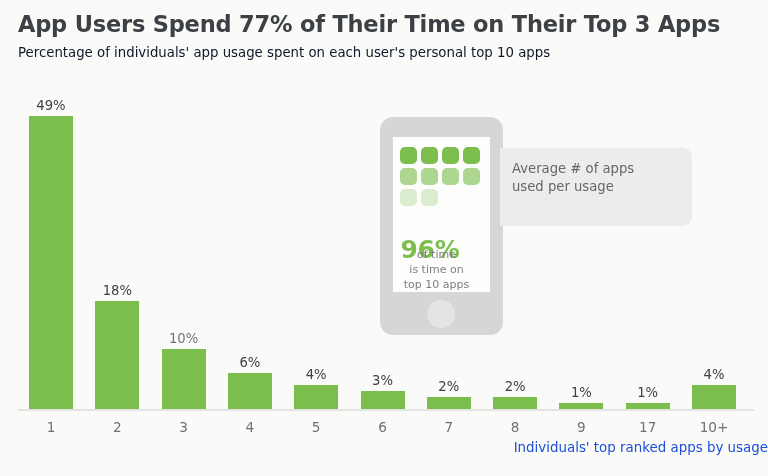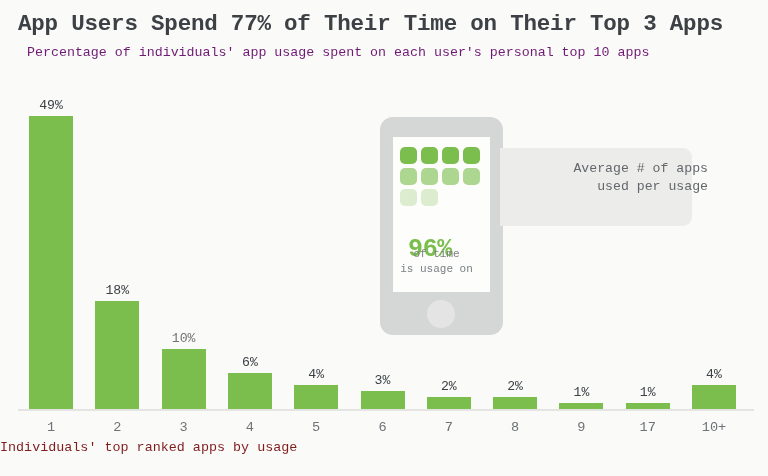--- a/index.html
+++ b/index.html
@@ -13,43 +13,42 @@
     font-family: "DejaVu Sans", "Liberation Sans", sans-serif;
     overflow: hidden;
     position: relative;
   }
 
   #infographic {
     position: relative;
     width: 768px;
     height: 476px;
     background: #fafaf9;
-    font-family: Liberation Mono, monospace;
   }
 
   
   .header {
     position: absolute;
     left: 18px;
     top: 12px;
     width: 740px;
   }
   .chart-title {
     font-size: 22.5px;
     font-weight: bold;
     color: #3d4145;
     letter-spacing: -0.2px;
     line-height: 1.15;
     margin: 0;
     white-space: nowrap;
   }
   .chart-subtitle {
     font-size: 13.3px;
-    color: #701a75;
-    margin: 7px 0 0 9px;
+    color: #0f172a;
+    margin: 7px 0 0 0;
     line-height: 1.2;
     white-space: nowrap;
   }
 
   
   .plot {
     position: absolute;
     left: 0;
     top: 0;
     width: 768px;
@@ -91,23 +90,23 @@
     bottom: 41px;
     text-align: center;
     font-size: 13.6px;
     color: #6e7276;
   }
   .axis-title {
     position: absolute;
     left: 0;
     top: 440px;
     width: 768px;
-    text-align: left;
+    text-align: right;
     font-size: 13.4px;
-    color: #7f1d1d;
+    color: #1d4ed8;
   }
 
   
   .phone {
     position: absolute;
     left: 380px;
     top: 117px;
     width: 123px;
     height: 218px;
     background: #d5d6d6;
@@ -173,24 +172,24 @@
     position: absolute;
     left: 500px;
     top: 148px;
     width: 192px;
     height: 78px;
     background: #ececea;
     border-radius: 0 9px 9px 0;
   }
   .callout-inner {
     position: absolute;
-    left: 34px;
+    left: 12px;
     top: 12px;
     width: 174px;
-    text-align: right;
+    text-align: left;
   }
   .callout-label {
     font-size: 13.2px;
     color: #63676b;
     line-height: 1.33;
   }
   .callout-value {
     margin-top: 6px;
     font-size: 13.6px;
     color: #7cbe4d;
@@ -278,21 +277,22 @@
           <div class="app-icon" style="opacity: 0.62; background: rgb(124, 190, 77);"></div>
           <div class="app-icon" style="opacity: 0.62; background: rgb(124, 190, 77);"></div>
           <div class="app-icon" style="opacity: 0.62; background: rgb(124, 190, 77);"></div>
           <div class="app-icon" style="opacity: 0.62; background: rgb(124, 190, 77);"></div>
           <div class="app-icon" style="opacity: 0.26; background: rgb(124, 190, 77);"></div>
           <div class="app-icon" style="opacity: 0.26; background: rgb(124, 190, 77);"></div>
         </div>
       <div class="phone-stat">96%</div>
       <div class="phone-caption">
         <div>of time</div>
-        <div>is usage on</div>
+        <div>is time on</div>
+        <div>top 10 apps</div>
       </div>
     </div>
     <div class="phone-home"></div>
   </div>
 
   <div class="callout">
     <div class="callout-inner">
       <div class="callout-label">Average # of apps</div>
       <div class="callout-label">used per usage</div>
     </div>

